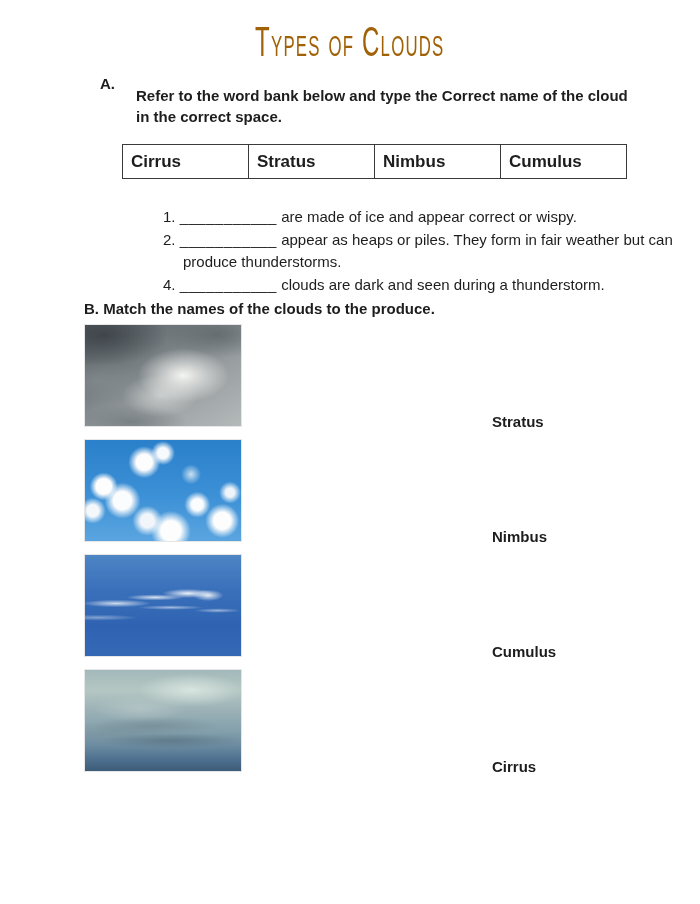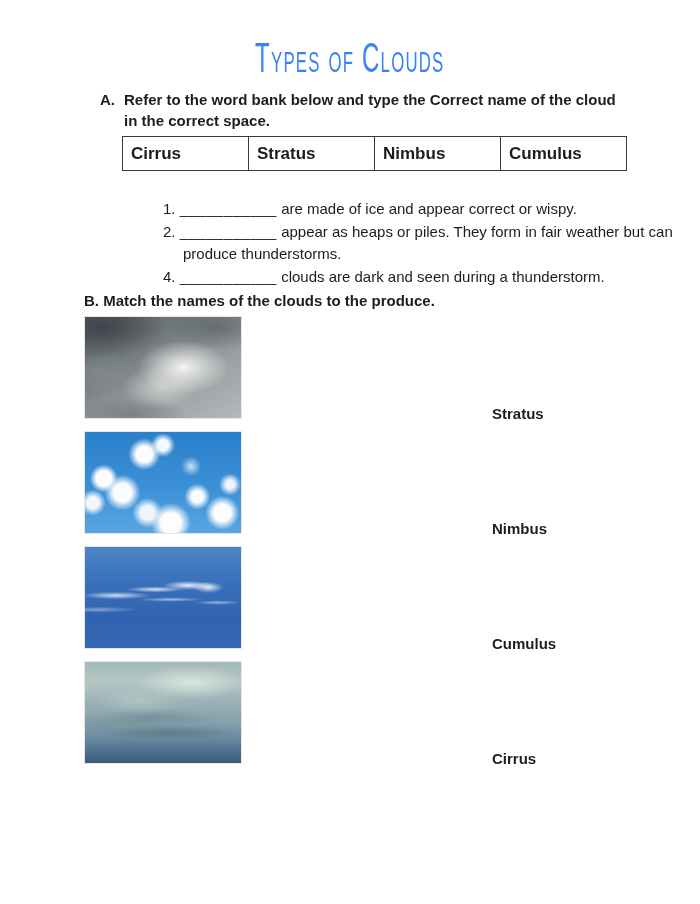--- a/index.html
+++ b/index.html
@@ -7,45 +7,45 @@
     position:relative;
     width:700px; height:904px;
     margin:0 auto;
     background:#ffffff;
     font-family:"Liberation Sans", sans-serif;
     color:#1d1d1d;
     overflow:hidden;
   }
   
   .title {
-    margin:0; padding-top:36px;
+    margin:0; padding-top:20px;
     text-align:center;
     font-weight:500;
     font-size:40px;
     line-height:42px;
-    color:#3b82f6;
+    color:#a16207;
   }
   .title-inner {
     display:inline-block;
     transform:scaleX(0.60) scaleY(1.08);
     transform-origin:50% 50%;
     font-variant:small-caps;
     letter-spacing:2px;
     white-space:nowrap;
   }
   
   .sec-a-head {
     display:flex;
     margin:11px 0 0 100px;
     font-weight:bold;
     font-size:15px;
     line-height:21px;
   }
   .sec-label { margin-right:9px; }
-  .sec-a-text { margin:0; max-width:492px; }
+  .sec-a-text { margin:12px; max-width:492px; }
   
   .word-bank {
     display:flex;
     margin:5px 0 0 122px;
     width:505px;
     border:1px solid #3a3a3a;
     box-sizing:border-box;
   }
   .wb-cell {
     flex:1;

